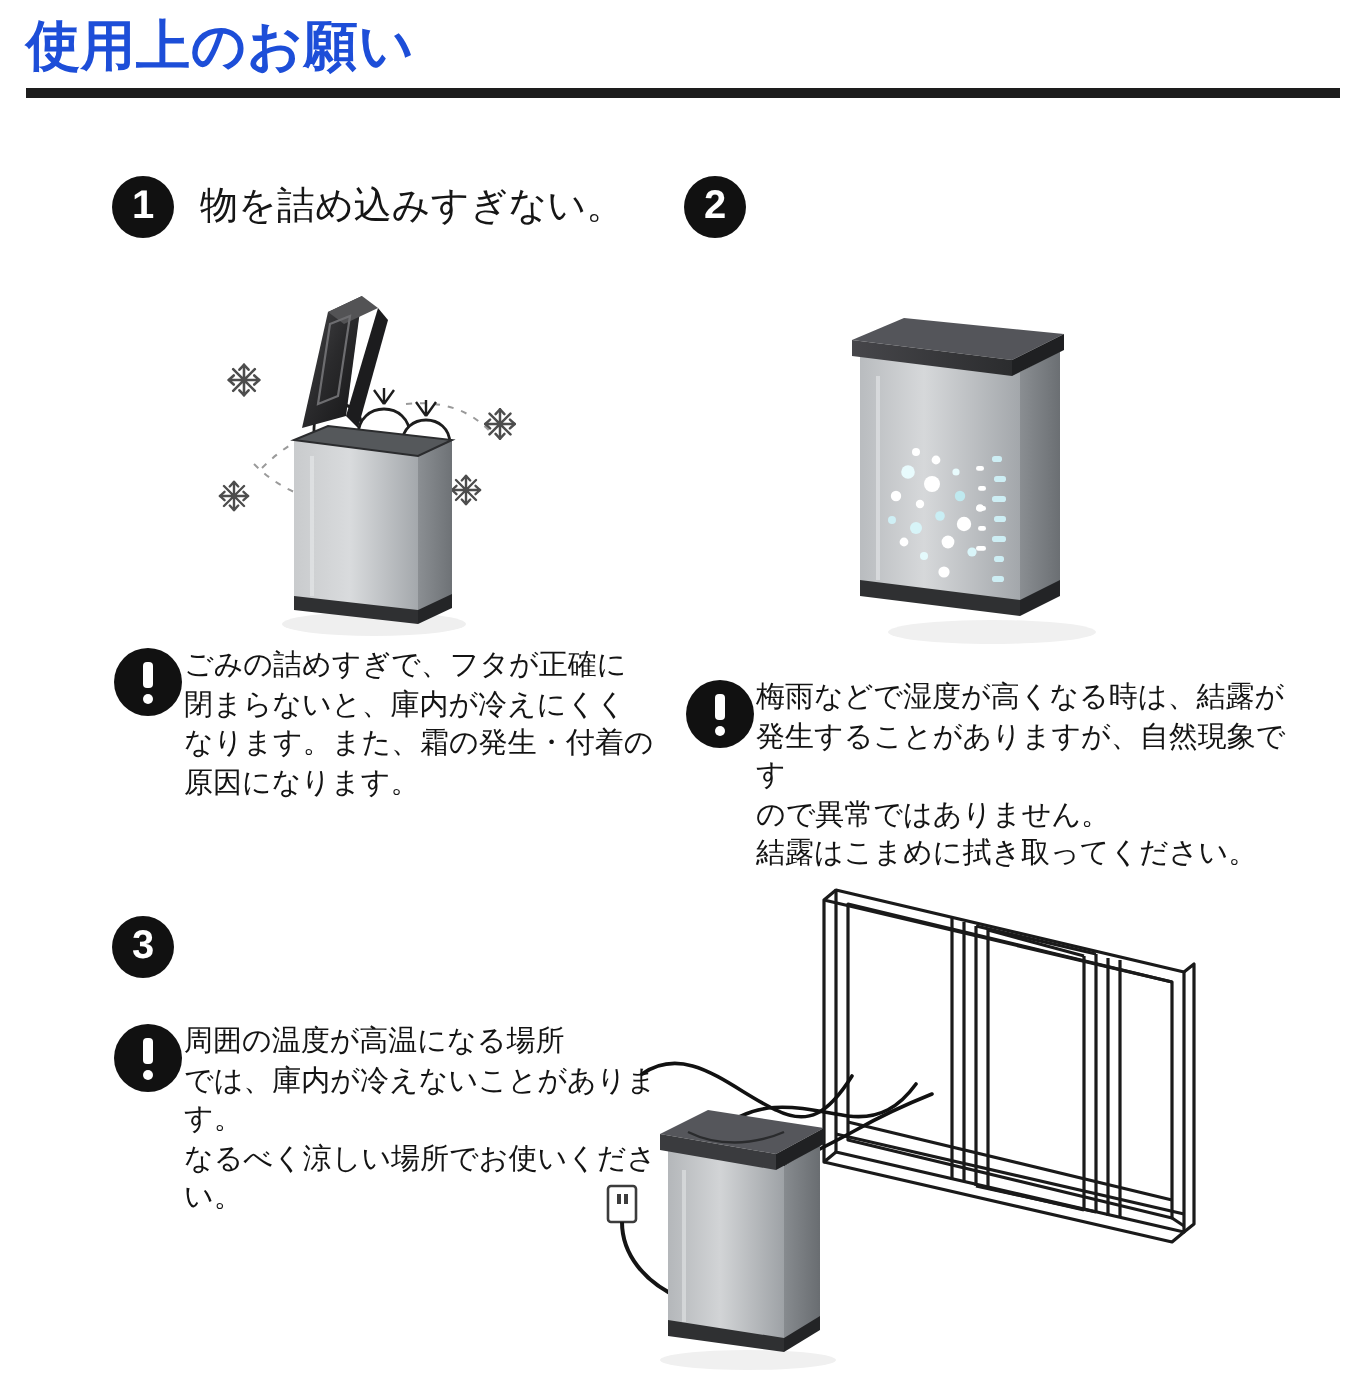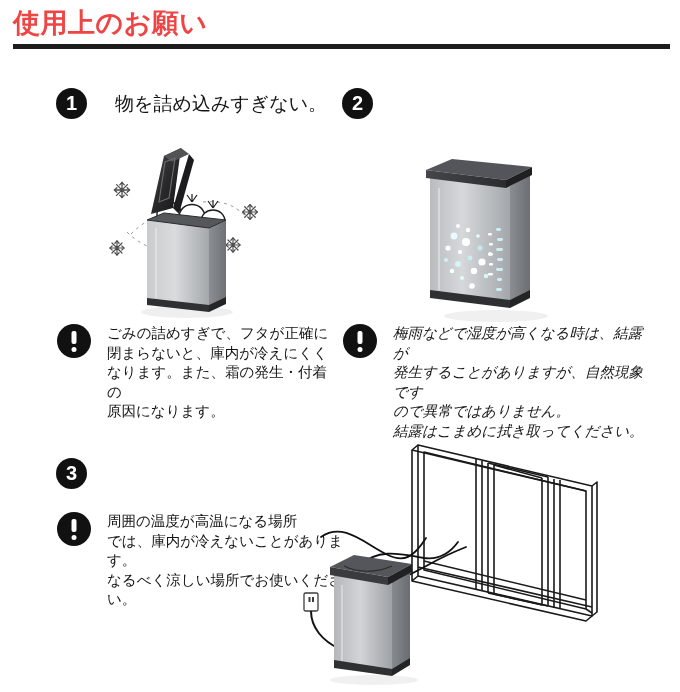--- a/index.html
+++ b/index.html
@@ -22,21 +22,21 @@
     left: 0; top: 0;
     width: 680px;
   }
   #page-title {
     position: absolute;
     left: 13px; top: 6px;
     font-size: 27px;
     font-weight: 700;
     letter-spacing: 0.5px;
     line-height: 34px;
-    color: #ef4444;
+    color: #1d4ed8;
     white-space: nowrap;
   }
   #title-rule {
     position: absolute;
     left: 13px; top: 44px;
     width: 657px; height: 5px;
     background: #1d1d1d;
   }
 
   
@@ -53,21 +53,21 @@
     border-radius: 50%;
     background: #111111;
     color: #ffffff;
     font-size: 20px;
     font-weight: 700;
     line-height: 31px;
     text-align: center;
     flex: none;
   }
   .step-title {
-    margin-left: 28px;
+    margin-left: 13px;
     font-size: 19px;
     line-height: 31px;
     color: #161616;
     white-space: nowrap;
   }
 
   .note {
     position: absolute;
     display: flex;
     align-items: flex-start;
@@ -91,21 +91,21 @@
   .warn-icon::after {
     content: "";
     position: absolute;
     left: 50%; top: 23px;
     transform: translateX(-50%);
     width: 5px; height: 5px;
     border-radius: 50%;
     background: #ffffff;
   }
   .note-text {
-    margin-left: 16px;
+    margin-left: 1px;
     font-size: 14.5px;
     line-height: 19.5px;
     color: #141414;
     white-space: pre-line;
   }
 
   
   .illus { position: absolute; }
   .illus svg { display: block; }
 </style>
@@ -287,21 +287,21 @@
         <rect x="88" y="93" width="4" height="2.4" rx="1.2"></rect>
         <rect x="89" y="103" width="4" height="2.4" rx="1.2"></rect>
         <rect x="88" y="113" width="5" height="2.4" rx="1.2"></rect>
         <rect x="89" y="123" width="4" height="2.4" rx="1.2"></rect>
         <rect x="88" y="133" width="5" height="2.4" rx="1.2"></rect>
       </g>
     </g>
   </svg>
 </div>
 
-<div class="note" style="left:343px; top:324px; width:312px;font-style:italic;">
+<div class="note" style="left:343px; top:340px; width:312px;">
   <div class="warn-icon"></div>
   <div class="note-text">梅雨などで湿度が高くなる時は、結露が
 発生することがありますが、自然現象です
 ので異常ではありません。
 結露はこまめに拭き取ってください。</div>
 </div>
 
 <div class="step-block" style="left:56px; top:458px; width:300px;">
   <div class="step-head">
     <div class="badge">3</div>

